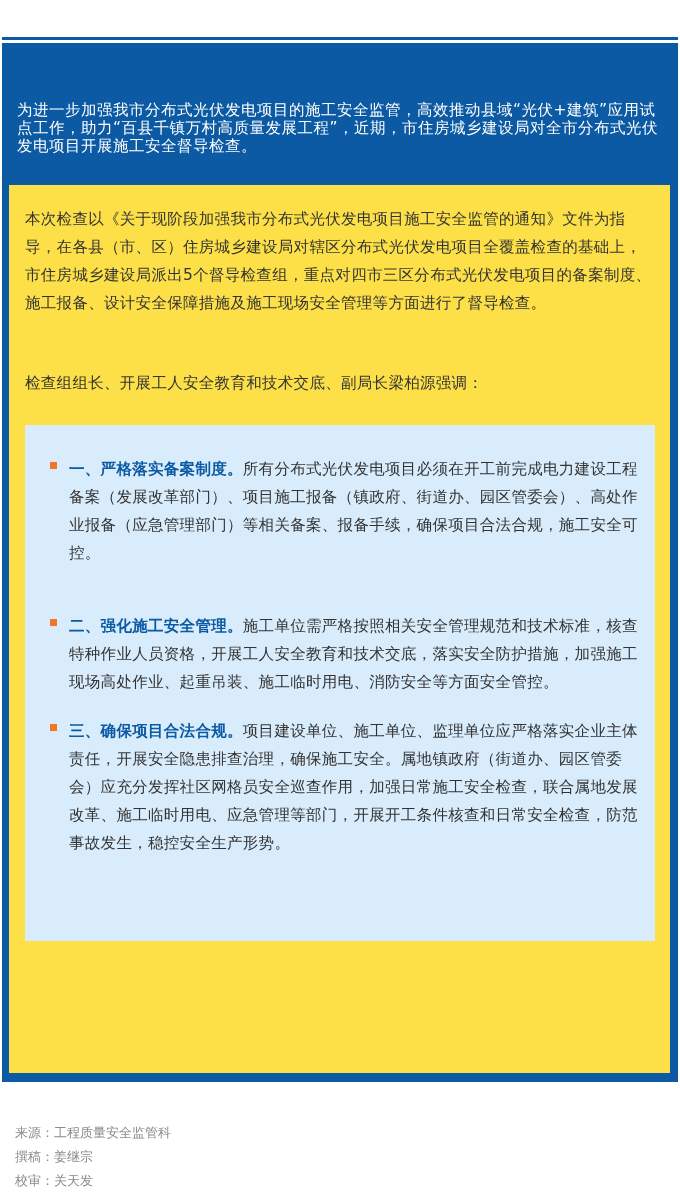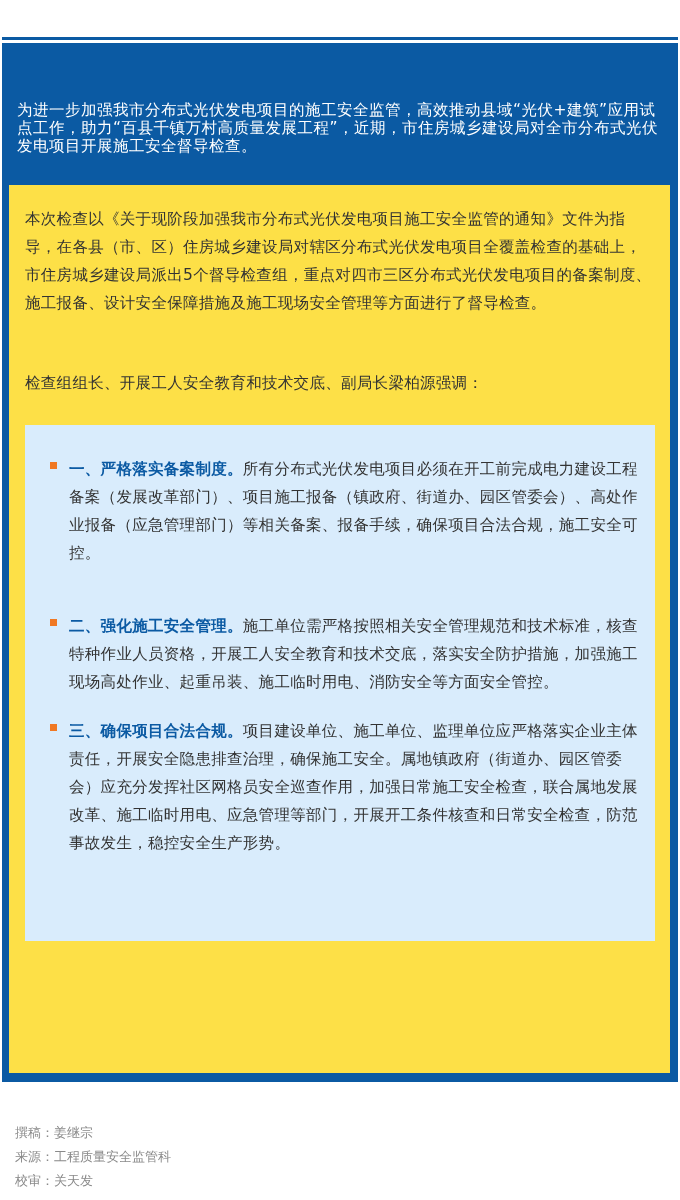--- a/index.html
+++ b/index.html
@@ -78,16 +78,16 @@
     </div>
     <div class="item i3">
       <span class="bullet"></span>
       <p><span class="head">三、确保项目合法合规。</span><span>项目建设单位、施工单位、监理单位应严格落实企业主体责任，开展安全隐患排查治理，确保施工安全。属地镇政府（街道办、园区管委会）应充分发挥社区网格员安全巡查作用，加强日常施工安全检查，联合属地发展改革、施工临时用电、应急管理等部门，开展开工条件核查和日常安全检查，防范事故发生，稳控安全生产形势。</span></p>
     </div>
   </div>
 
 </div>
 
 <div class="footer">
+  <div>来源：工程质量安全监管科</div>
   <div>撰稿：姜继宗</div>
-  <div>来源：工程质量安全监管科</div>
   <div>校审：关天发</div>
 </div>
 
 </body></html>

